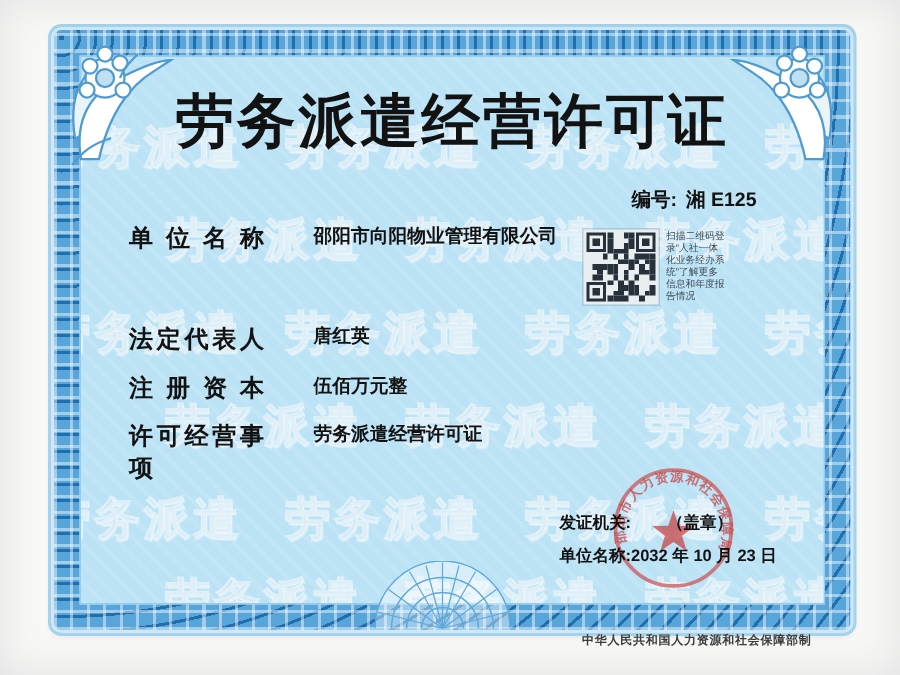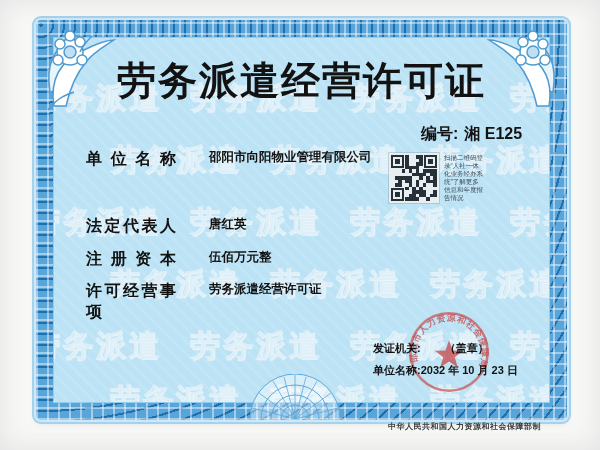--- a/index.html
+++ b/index.html
@@ -40,21 +40,21 @@
     user-select:none;
   }
 
   .content{position:absolute;inset:0;z-index:1;}
 
   .title{
     position:absolute;left:0;right:0;top:16px;margin:0;text-align:center;
     font-size:39px;font-weight:bold;letter-spacing:2px;color:#121212;
   }
 
-  .serial{position:absolute;left:367px;top:86px;font-size:16px;font-weight:bold;}
+  .serial{position:absolute;left:367px;top:86px;font-size:13px;font-weight:bold;}
   .serial .val{margin-left:6px;}
 
   .row{position:absolute;left:32px;font-size:12.5px;}
   .row .lbl{
     display:inline-block;width:90px;margin-right:6px;vertical-align:top;
     font-weight:bold;font-size:16px;
     text-align:justify;text-align-last:justify;
   }
   .row .val{display:inline-block;vertical-align:top;font-weight:bold;white-space:pre-line;line-height:17px;margin-left:27px;}
   .row-unit{top:111px;}

